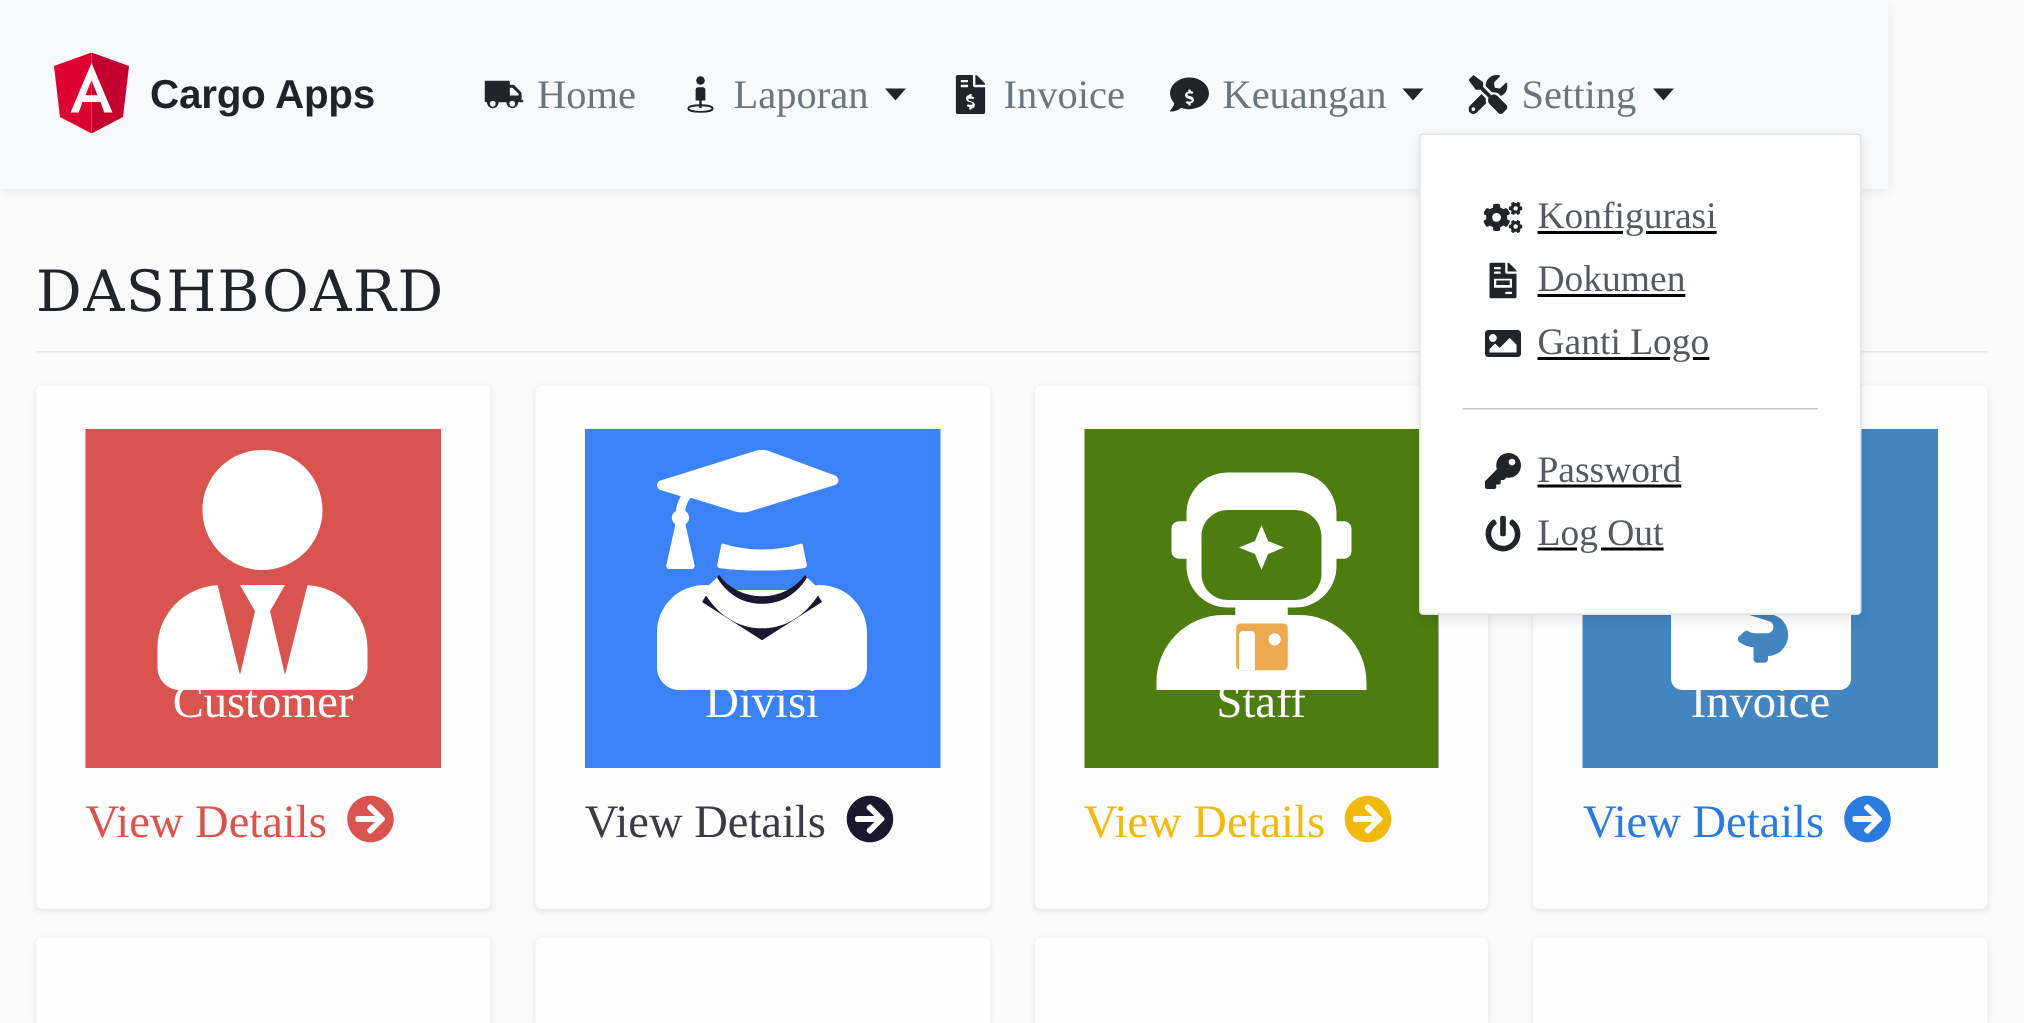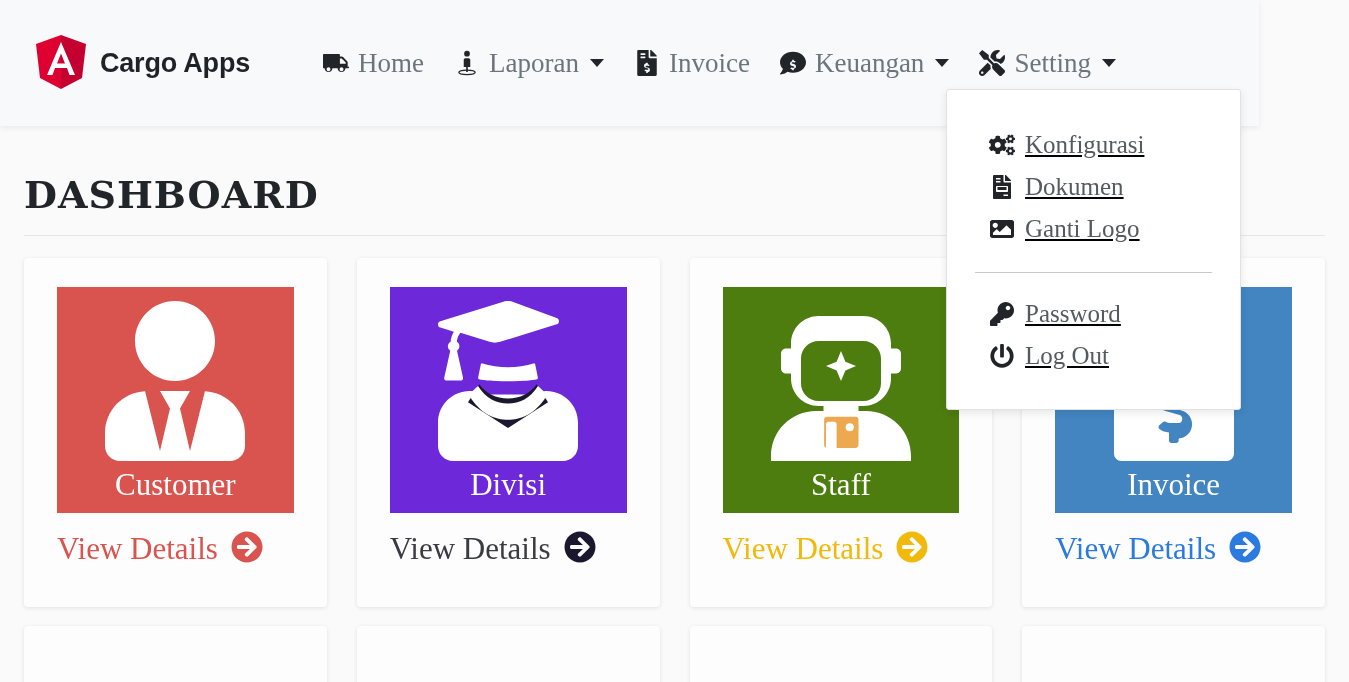--- a/index.html
+++ b/index.html
@@ -84,21 +84,21 @@
   .dd-divider {
     height: 1px; background: #c9c9c9;
     margin: 22px 28px 20px 28px;
   }
 
   
   .page { position: absolute; top: 126px; left: 0; width: 1349px; }
   .page-head { padding: 46px 24px 0 24px; }
   .page-title {
     font-family: "DejaVu Serif", serif;
-    font-weight: bold;
+    font-weight: normal;
     font-size: 38px;
     letter-spacing: 1px;
     color: #212529;
     text-transform: uppercase;
   }
   .title-rule {
     margin-top: 18px;
     border-top: 1px solid #e6e6e6;
   }
 
@@ -129,21 +129,21 @@
     position: absolute;
     top: 14px; left: 50%;
     transform: translateX(-50%);
     width: 146px; height: 160px;
   }
   .tile-ico svg { width: 100%; height: 100%; display: block; fill: #ffffff; }
   .tile-label {
     position: relative;
     font-size: 31px;
     color: #ffffff;
-    padding-bottom: 10px;
+    padding-bottom: 26px;
     z-index: 2;
   }
   .card-link {
     margin: 0 33px;
     padding: 18px 0 16px 0;
     display: flex;
     align-items: flex-start;
     font-size: 31px;
     cursor: pointer;
   }
@@ -307,21 +307,21 @@
             <svg viewBox="0 0 512 512">
                 <path fill="#d9544f" d="M256 8c137 0 248 111 248 248S393 504 256 504 8 393 8 256 119 8 256 8zm-28.9 143.6l75.5 72.4H120c-13.3 0-24 10.7-24 24v16c0 13.3 10.7 24 24 24h182.6l-75.5 72.4c-9.7 9.3-9.9 24.8-.4 34.3l11 10.9c9.4 9.4 24.6 9.4 33.9 0L404.3 273c9.4-9.4 9.4-24.6 0-33.9L271.6 106.3c-9.4-9.4-24.6-9.4-33.9 0l-11 10.9c-9.5 9.6-9.3 25.1.4 34.4z"></path>
               </svg>
           </span>
         </div>
       </div>
     </div>
 
     <div class="card-col">
       <div class="card">
-        <div class="tile" style="background:#6d28d9">
+        <div class="tile" style="background:#3b82f6">
           <span class="tile-ico">
             <svg viewBox="0 0 448 512">
                 <path d="M219.3 0c-3.5.2-7 .9-10.3 2.1L7.4 64.8c-9.9 3.1-9.9 17.2 0 20.3l43.3 13.5c-5.6 9.2-9.2 20-10.3 31.4-5.3 2.8-8.9 8.3-8.9 14.7 0 5.9 3.1 11 7.7 14.1l-19.2 86.3c-1 4.4 1.3 9 5.2 9h49.6c3.9 0 6.2-4.6 5.2-9l-19.2-86.3c4.6-3.1 7.7-8.2 7.7-14.1 0-6.1-3.3-11.4-8.2-14.3.9-11 4.9-21 11.5-28.7l93.3 29c5.4 1.7 11.2 2.6 17 2.6s11.6-.9 17-2.6l180.6-56.1c9.9-3.1 9.9-17.2 0-20.3L238.5 2.1c-3.3-1.2-6.8-1.9-10.3-2.1h-8.9zM139.8 199.2c-1.4.5-2.5 1.7-2.8 3.2l-8.5 42c-.7 3.3 1.5 6.5 4.8 7.1 13.1 2.4 34.4 5.4 90.7 5.4s77.6-3 90.7-5.4c3.3-.6 5.5-3.8 4.8-7.1l-8.5-42c-.3-1.5-1.4-2.7-2.8-3.2-27.3 8.5-56.2 13-84.2 13s-56.9-4.5-84.2-13zM101.4 288C45.4 288 0 333.4 0 389.4V464c0 26.5 21.5 48 48 48h352c26.5 0 48-21.5 48-48v-74.6c0-56-45.4-101.4-101.4-101.4h-4.3c-15.2 6.9-31.8 10.8-49.1 10.8h-137c-17.3 0-33.9-3.9-49.1-10.8h-5.7z"></path>
                 <path d="M224 312c-38 0-71.6-18-92-46l-36 58 128 82 128-82-36-58c-20.4 28-54 46-92 46z" fill="#1b172e"></path>
                 <path d="M98 300c40 66 88 80 126 80s86-14 126-80l-30-28c-25 40-59 56-96 56s-71-16-96-56l-30 28z"></path>
               </svg>
           </span>
           <span class="tile-label">Divisi</span>
         </div>
         <div class="card-link" style="color:#3b3b44">

